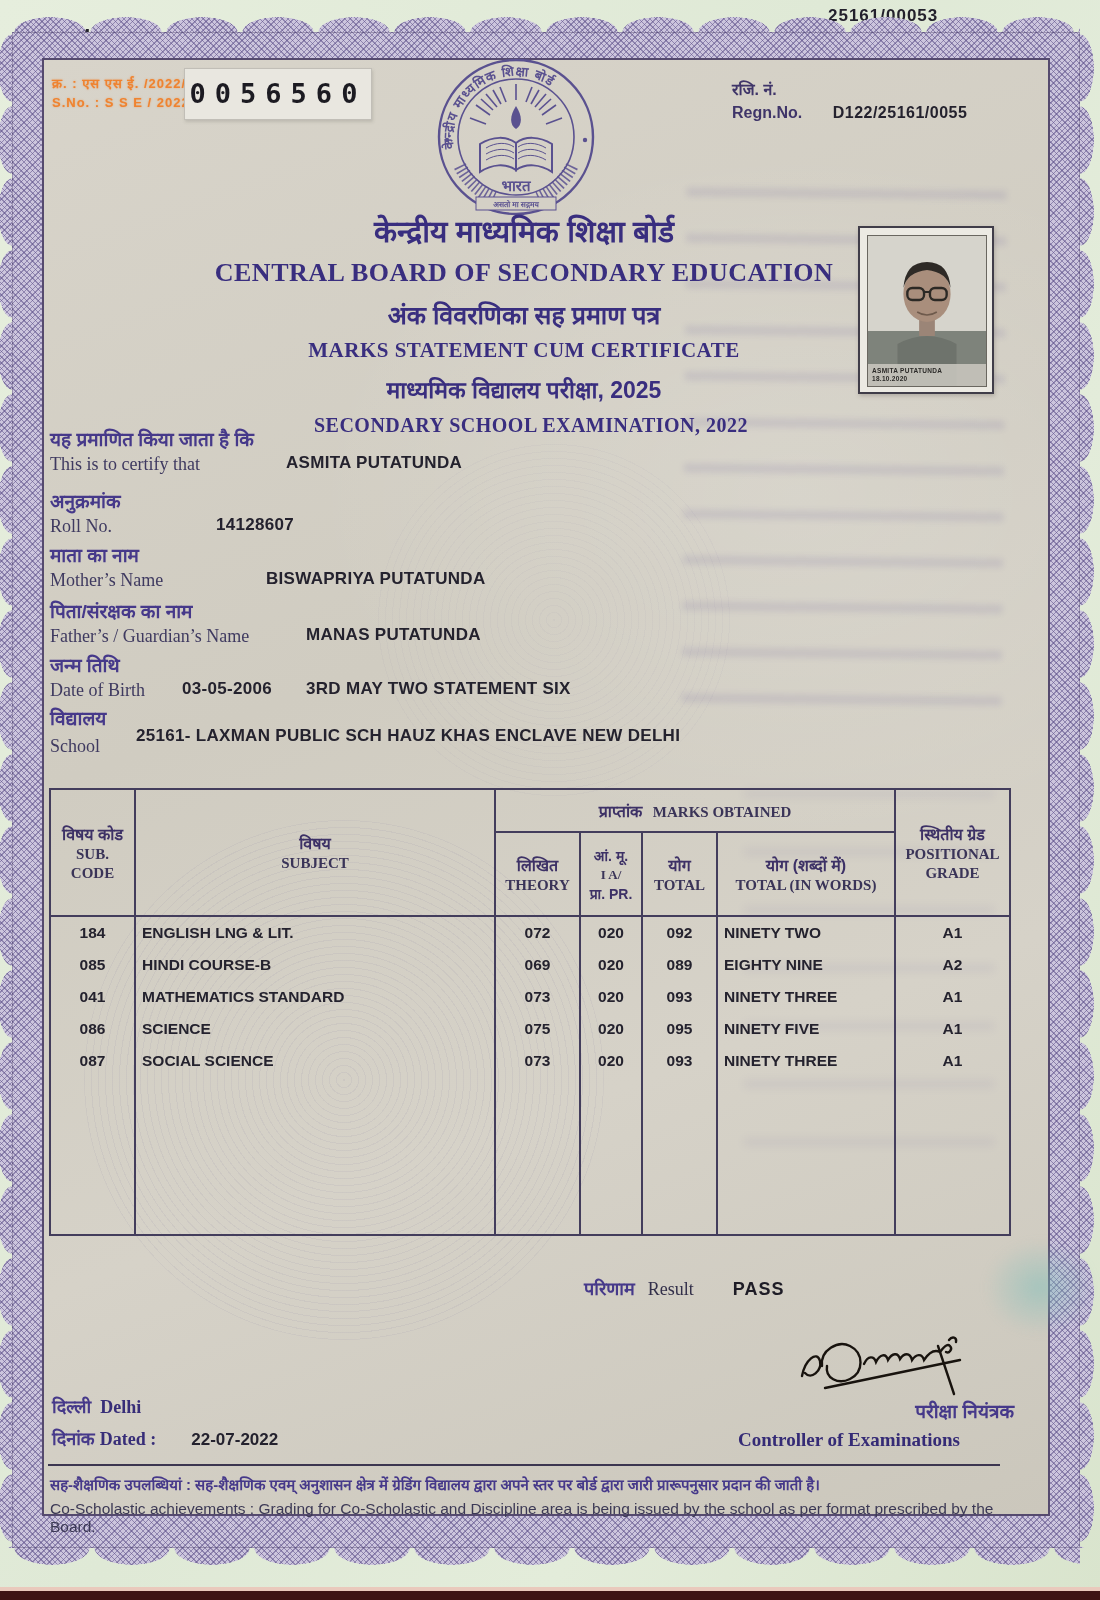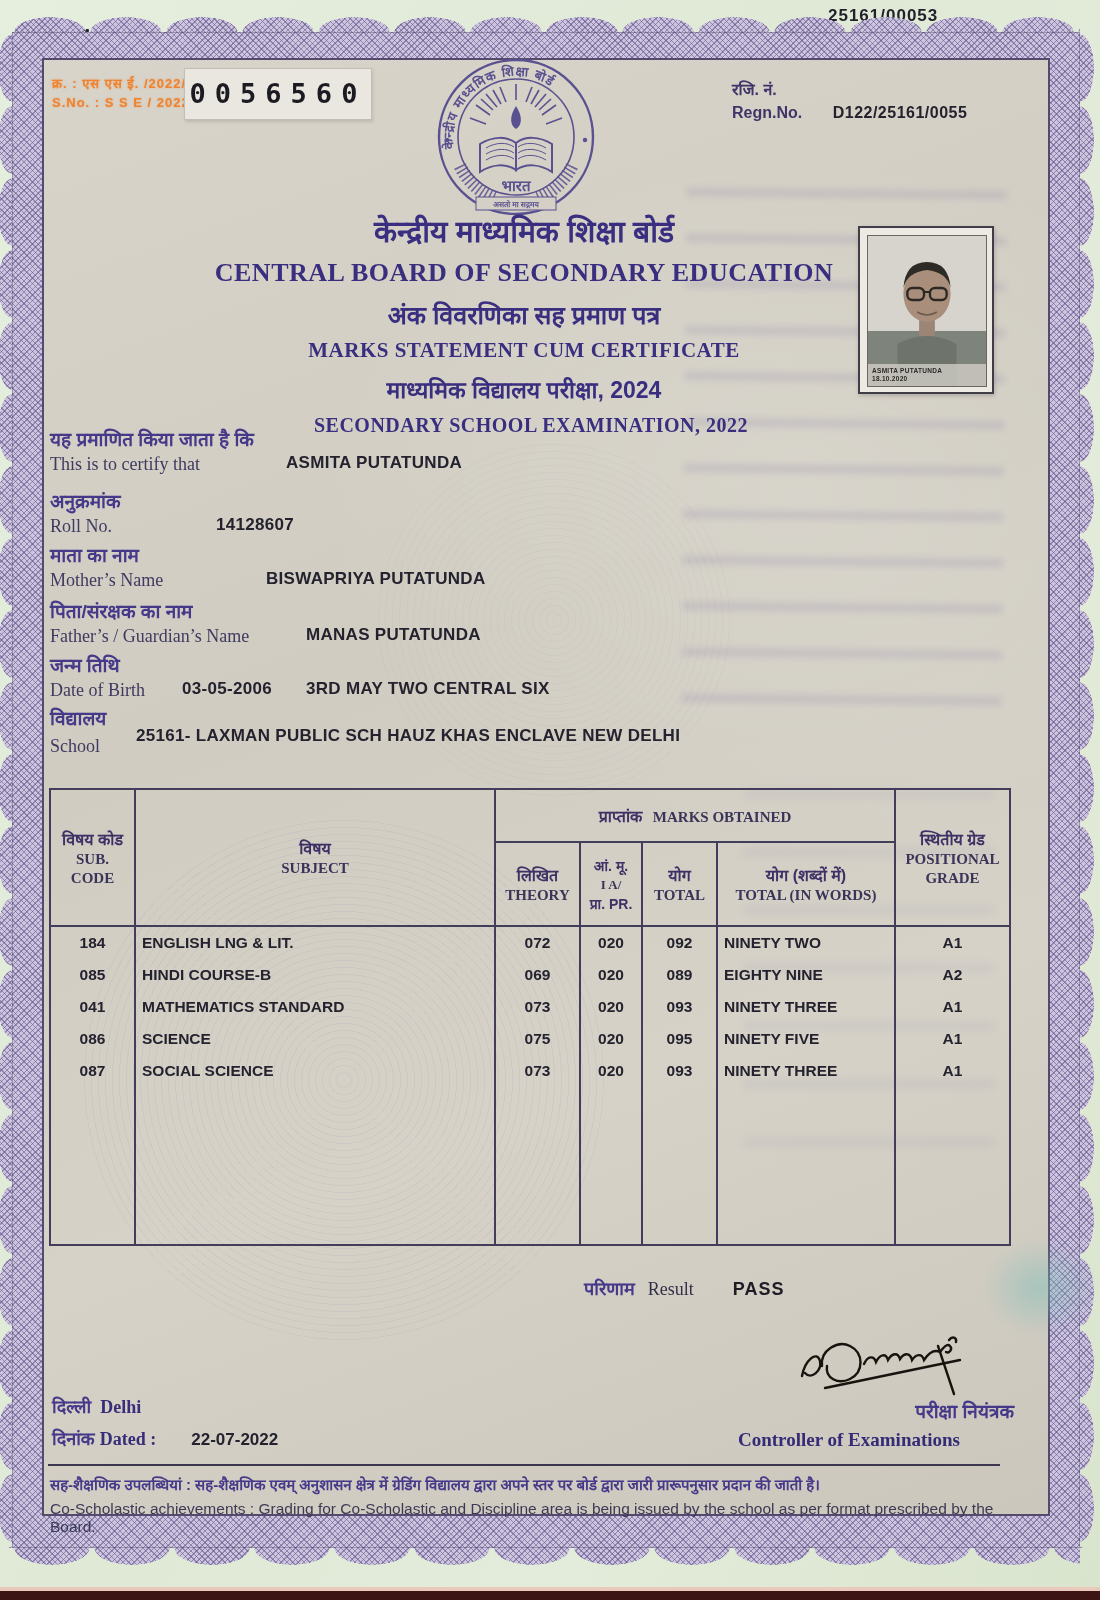--- a/index.html
+++ b/index.html
@@ -243,21 +243,21 @@
           <div>18.10.2020</div>
         </div>
       </div>
     </div>
 
     <div class="abs titles">
       <div class="t-hi1">केन्द्रीय माध्यमिक शिक्षा बोर्ड</div>
       <div class="t-en1 serif">CENTRAL BOARD OF SECONDARY EDUCATION</div>
       <div class="t-hi2">अंक विवरणिका सह प्रमाण पत्र</div>
       <div class="t-en2 serif">MARKS STATEMENT CUM CERTIFICATE</div>
-      <div class="t-hi3">माध्यमिक विद्यालय परीक्षा, 2024</div>
+      <div class="t-hi3">माध्यमिक विद्यालय परीक्षा, 2025</div>
       <div class="t-en3 serif">SECONDARY SCHOOL EXAMINATION, 2022</div>
     </div>
 
     <div class="abs flabel-hi" style="left:6px;top:366px;">यह प्रमाणित किया जाता है कि</div>
     <div class="abs flabel-en" style="left:6px;top:394px;">This is to certify that</div>
     <div class="abs fval" style="left:242px;top:393px;">ASMITA PUTATUNDA</div>
 
     <div class="abs flabel-hi" style="left:6px;top:428px;">अनुक्रमांक</div>
     <div class="abs flabel-en" style="left:6px;top:456px;">Roll No.</div>
     <div class="abs fval" style="left:172px;top:455px;">14128607</div>
@@ -266,21 +266,21 @@
     <div class="abs flabel-en" style="left:6px;top:510px;">Mother’s Name</div>
     <div class="abs fval" style="left:222px;top:509px;">BISWAPRIYA PUTATUNDA</div>
 
     <div class="abs flabel-hi" style="left:6px;top:538px;">पिता/संरक्षक का नाम</div>
     <div class="abs flabel-en" style="left:6px;top:566px;">Father’s / Guardian’s Name</div>
     <div class="abs fval" style="left:262px;top:565px;">MANAS PUTATUNDA</div>
 
     <div class="abs flabel-hi" style="left:6px;top:592px;">जन्म तिथि</div>
     <div class="abs flabel-en" style="left:6px;top:620px;">Date of Birth</div>
     <div class="abs fval" style="left:138px;top:619px;">03-05-2006</div>
-    <div class="abs fval" style="left:262px;top:619px;">3RD MAY TWO CENTRAL SIX</div>
+    <div class="abs fval" style="left:262px;top:619px;">3RD MAY TWO STATEMENT SIX</div>
 
     <div class="abs flabel-hi" style="left:6px;top:645px;">विद्यालय</div>
     <div class="abs flabel-en" style="left:6px;top:676px;">School</div>
     <div class="abs fval" style="left:92px;top:666px;">25161-  LAXMAN PUBLIC SCH HAUZ KHAS ENCLAVE NEW DELHI</div>
 
 
     <table class="marks">
       <colgroup>
         <col style="width:85px">
           <col style="width:360px">
@@ -294,21 +294,21 @@
         <tr>
           <th rowspan="2">
             <span class="th-hi">विषय कोड</span>
             <span class="th-en">SUB.</span>
             <span class="th-en">CODE</span>
           </th>
           <th rowspan="2">
             <span class="th-hi">विषय</span>
             <span class="th-en">SUBJECT</span>
           </th>
-          <th colspan="4" style="height:53px;">
+          <th colspan="4" style="height:43px;">
             <span class="th-hi" style="display:inline;">प्राप्तांक</span>
             <span class="th-en" style="display:inline;margin-left:6px;">MARKS OBTAINED</span>
           </th>
           <th rowspan="2">
             <span class="th-hi">स्थितीय ग्रेड</span>
             <span class="th-en">POSITIONAL</span>
             <span class="th-en">GRADE</span>
           </th>
         </tr>
         <tr>

